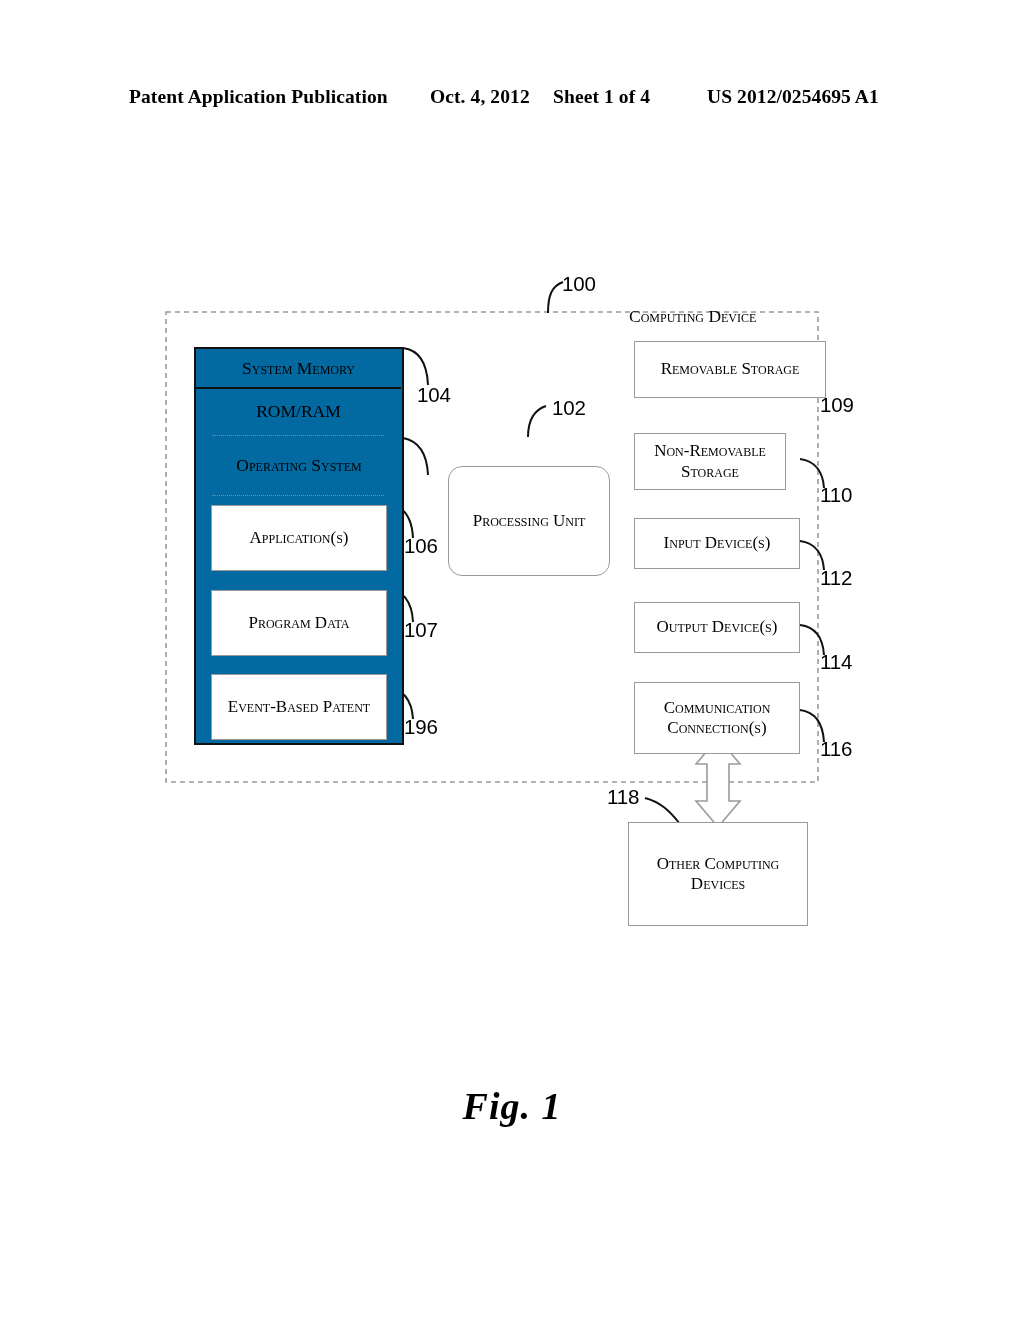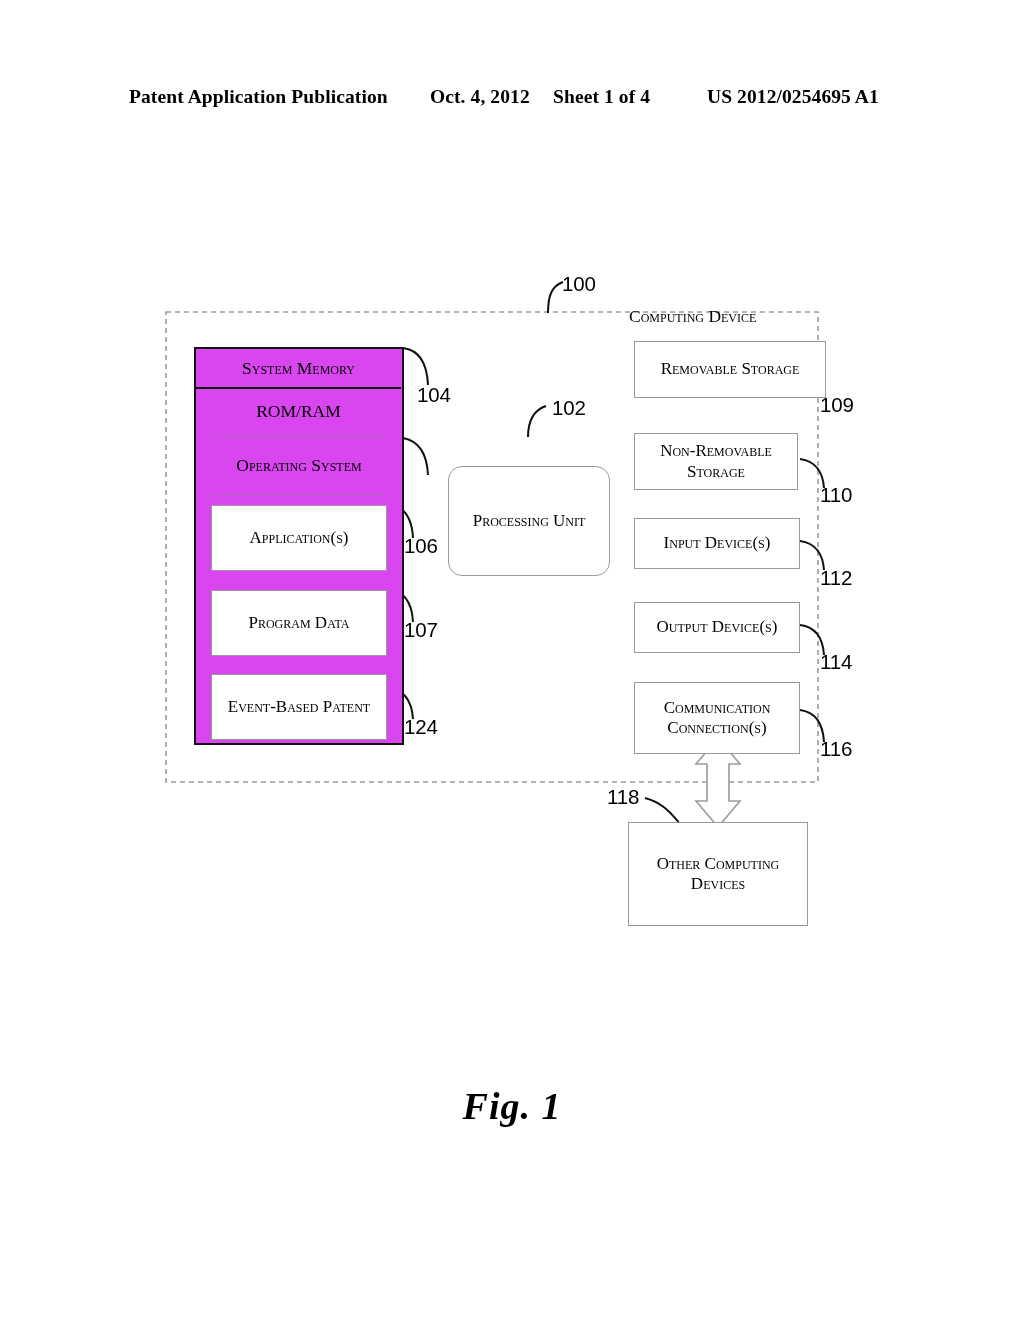--- a/index.html
+++ b/index.html
@@ -62,21 +62,21 @@
     background: #ffffff;
   }
   .node.thin  { border: 1.4px solid #9a9a9a; }
   .node.round { border: 1.4px solid #9a9a9a; border-radius: 14px; }
 
   
   #system-memory-frame {
     position: absolute;
     box-sizing: border-box;
     border: 2.6px solid #111111;
-    background: #d946ef;
+    background: #0369a1;
   }
   #system-memory-header {
     position: absolute;
     box-sizing: border-box;
     border-bottom: 2.6px solid #111111;
     display: flex;
     align-items: center;
     justify-content: center;
     font-variant: small-caps;
     font-size: 17.5px;
@@ -192,29 +192,29 @@
 
     <div class="node thin" style="left:15px; top:241px; width:176px; height:66px;">Program Data</div>
 
     <div class="node thin" style="left:15px; top:325px; width:176px; height:66px;">Event-Based Patent</div>
   </div>
 
   <div class="ftext refnum" style="left:417px; top:383px;">104</div>
   <div class="ftext refnum" style="left:404px; top:496px;margin-left:47px;">105</div>
   <div class="ftext refnum" style="left:404px; top:534px;">106</div>
   <div class="ftext refnum" style="left:404px; top:618px;">107</div>
-  <div class="ftext refnum" style="left:404px; top:715px;">124</div>
+  <div class="ftext refnum" style="left:404px; top:715px;">196</div>
 
   <div class="node round" style="left:448px; top:437px; width:162px; height:110px;margin-top:29px;">Processing Unit</div>
   <div class="ftext refnum" style="left:552px; top:396px;">102</div>
 
   <div class="node thin" style="left:634px; top:341px; width:192px; height:57px;">Removable Storage</div>
   <div class="ftext refnum" style="left:820px; top:393px;">109</div>
 
-  <div class="node thin" style="left:634px; top:433px; width:164px; height:57px;">Non-Removable Storage</div>
+  <div class="node thin" style="left:634px; top:433px; width:152px; height:57px;">Non-Removable Storage</div>
   <div class="ftext refnum" style="left:820px; top:483px;">110</div>
 
   <div class="node thin" style="left:634px; top:518px; width:166px; height:51px;">Input Device(s)</div>
   <div class="ftext refnum" style="left:820px; top:566px;">112</div>
 
   <div class="node thin" style="left:634px; top:602px; width:166px; height:51px;">Output Device(s)</div>
   <div class="ftext refnum" style="left:820px; top:650px;">114</div>
 
   <div class="node thin" style="left:634px; top:682px; width:166px; height:72px;">Communication Connection(s)</div>
   <div class="ftext refnum" style="left:820px; top:737px;">116</div>

